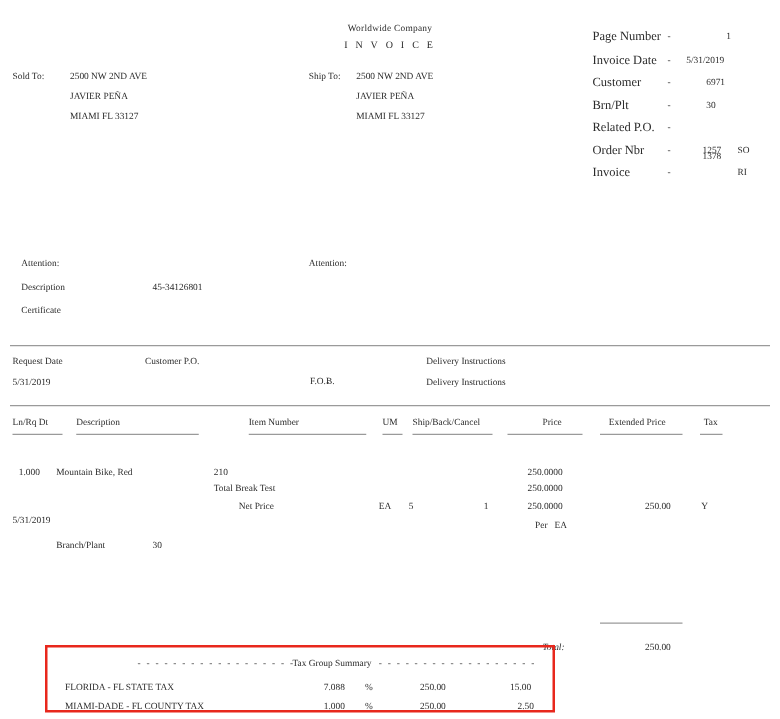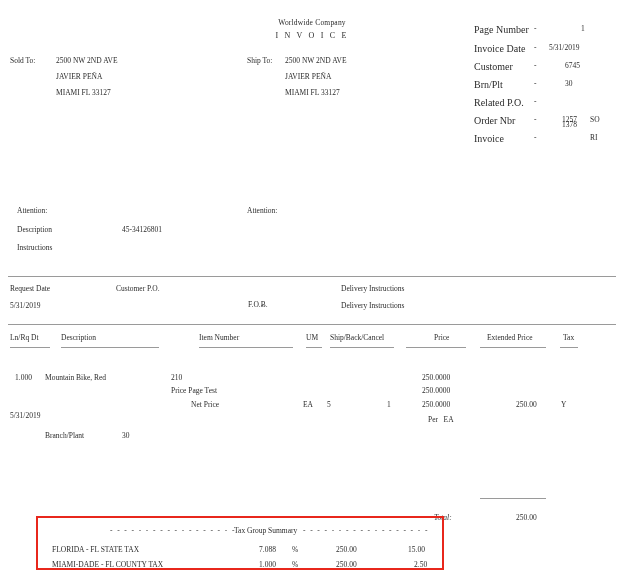--- a/index.html
+++ b/index.html
@@ -76,21 +76,21 @@
     <div class="abs hdr-label" style="top:24px; left:474px;">Page Number</div>
     <div class="abs hdr-dash" style="top:24px; left:534px;">-</div>
     <div class="abs hdr-val" style="top:24px; left:581px;">1</div>
 
     <div class="abs hdr-label" style="top:43px; left:474px;">Invoice Date</div>
     <div class="abs hdr-dash" style="top:43px; left:534px;">-</div>
     <div class="abs hdr-val" style="top:43px; left:549px;">5/31/2019</div>
 
     <div class="abs hdr-label" style="top:61px; left:474px;">Customer</div>
     <div class="abs hdr-dash" style="top:61px; left:534px;">-</div>
-    <div class="abs hdr-val" style="top:61px; left:565px;">6745</div>
+    <div class="abs hdr-val" style="top:61px; left:565px;">6971</div>
 
     <div class="abs hdr-label" style="top:79px; left:474px;">Brn/Plt</div>
     <div class="abs hdr-dash" style="top:79px; left:534px;">-</div>
     <div class="abs hdr-val" style="top:79px; left:565px;">30</div>
 
     <div class="abs hdr-label" style="top:97px; left:474px;">Related P.O.</div>
     <div class="abs hdr-dash" style="top:97px; left:534px;">-</div>
     <div class="abs hdr-val" style="top:97px; left:565px;"></div>
 
     <div class="abs hdr-label" style="top:115px; left:474px;">Order Nbr</div>
@@ -116,21 +116,21 @@
     <div class="abs" style="top:56px; left:285px;">2500 NW 2ND AVE</div>
     <div class="abs" style="top:72px; left:285px;">JAVIER PEÑA</div>
     <div class="abs" style="top:88px; left:285px;">MIAMI FL 33127</div>
   </div>
 
   <div>
     <div class="abs" style="top:206px; left:17px;">Attention:</div>
     <div class="abs" style="top:206px; left:247px;">Attention:</div>
     <div class="abs" style="top:225px; left:17px;">Description</div>
     <div class="abs" style="top:225px; left:122px;">45-34126801</div>
-    <div class="abs" style="top:243px; left:17px;">Instructions</div>
+    <div class="abs" style="top:243px; left:17px;">Certificate</div>
     <div class="abs" style="top:243px; left:122px;"></div>
   </div>
 
   <div class="hr" style="left:8px; top:276px; width:608px;"></div>
 
   <div>
     <div class="abs" style="top:284px; left:10px;">Request Date</div>
     <div class="abs" style="top:284px; left:99px;margin-left:17px;">Customer P.O.</div>
     <div class="abs" style="top:284px; left:248px;margin-top:16px;">F.O.B.</div>
     <div class="abs" style="top:284px; left:341px;">Delivery Instructions</div>
@@ -164,21 +164,21 @@
   <div class="hr" style="left:560px; top:347px; width:18px;"></div>
 
   <div>
     <div class="abs" style="top:373px; left:15px;">1.000</div>
     <div class="abs" style="top:373px; left:45px;">Mountain Bike, Red</div>
     <div class="abs" style="top:373px; left:171px;">210</div>
     <div class="abs" style="top:373px; left:422px;">250.0000</div>
   </div>
 
   <div>
-    <div class="abs" style="top:386px; left:171px;">Price Page Test</div>
+    <div class="abs" style="top:386px; left:171px;">Total Break Test</div>
     <div class="abs" style="top:386px; left:422px;">250.0000</div>
   </div>
 
   <div>
     <div class="abs" style="top:400px; left:191px;">Net Price</div>
     <div class="abs" style="top:400px; left:303px;">EA</div>
     <div class="abs" style="top:400px; left:327px;">5</div>
     <div class="abs" style="top:400px; left:387px;">1</div>
     <div class="abs" style="top:400px; left:422px;">250.0000</div>
     <div class="abs" style="top:400px; left:516px;">250.00</div>

